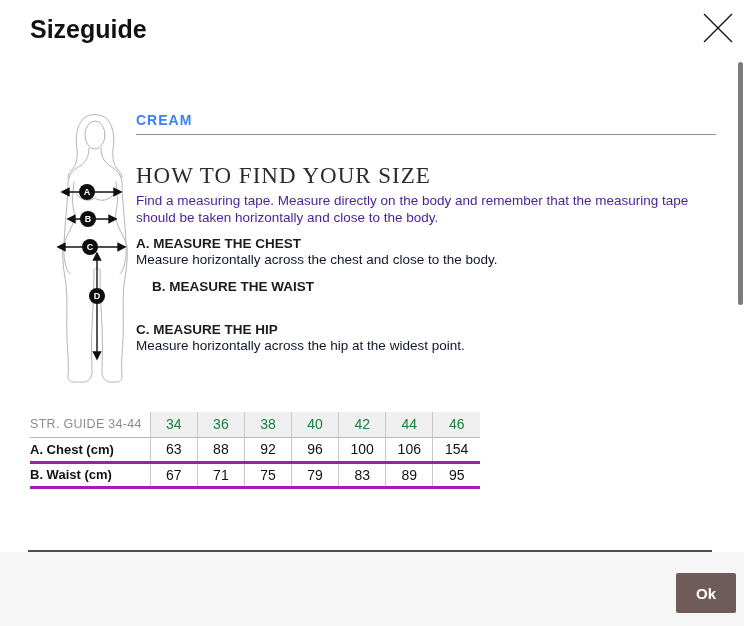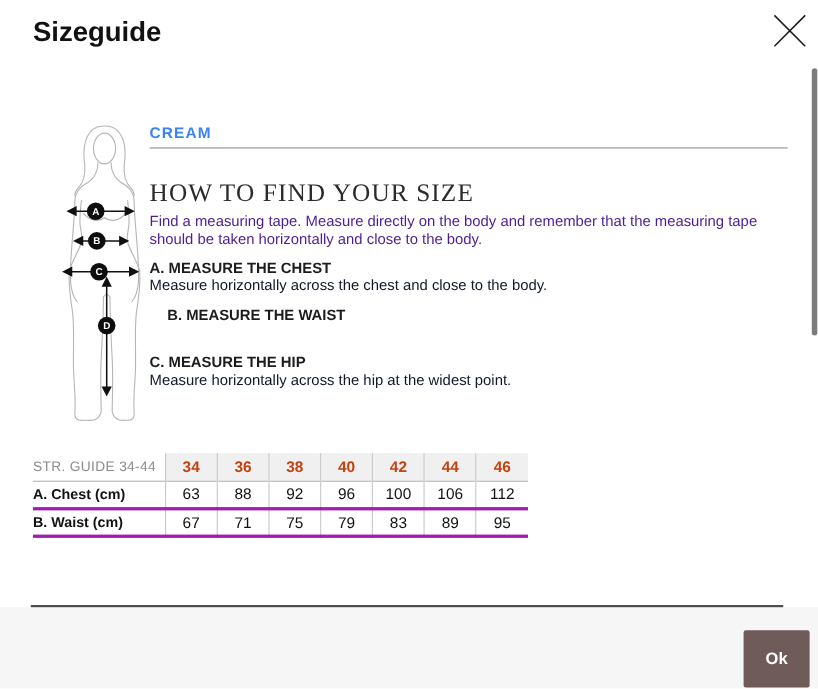--- a/index.html
+++ b/index.html
@@ -25,31 +25,31 @@
   .section .sec-title { font-size:13.5px; font-weight:700; line-height:16px; color:#1c1c1c; }
   .section .sec-text  { font-size:13.5px; line-height:16px; color:#0f172a; }
   #sec-a { top:236px; } #sec-b { top:279px;margin-left:16px; } #sec-c { top:322px; } #sec-d { top:365px; }
 
   .table-wrap { position:absolute; left:30px; top:412px; }
   table.size-table { border-collapse:collapse; table-layout:fixed; width:450px; }
   table.size-table th, table.size-table td { height:25px; padding:0; vertical-align:middle; }
   table.size-table col.lbl { width:120px; }
   table.size-table col.sz  { width:47px; }
   .guide-cell { text-align:left; font-size:12.5px; font-weight:400; color:#8c8c8c; letter-spacing:0.3px; padding-left:3px; }
-  .size-head { background:#f0f0f0; font-size:14px; font-weight:700; text-align:center; color:#c2410c; border-left:1px solid #c8c8c8; }
+  .size-head { background:#f0f0f0; font-size:14px; font-weight:400; text-align:center; color:#15803d; border-left:1px solid #c8c8c8; }
   th.size-head:first-of-type { border-left:none; }
   .row-label { text-align:left; font-size:13px; font-weight:700; color:#111; padding-left:3px; }
   .val-cell { text-align:center; font-size:14px; color:#111; border-left:1px solid #c8c8c8; }
   td.val-cell:first-of-type { border-left:none; }
   table.size-table tr { border-bottom:3px solid #a21caf; }
   table.size-table thead tr { border-bottom:1px solid #b5b5b5; }
 
   .footer-divider { position:absolute; left:28px; top:550px; width:684px; height:2px; background:#4d4d4d; }
   .footer { position:absolute; left:0; top:552px; width:744px; height:74px; background:#f6f6f6; }
-  .ok-btn { position:absolute; left:676px; top:573px; width:60px; height:52px; background:#6e5b5a; color:#fff;
+  .ok-btn { position:absolute; left:676px; top:573px; width:60px; height:40px; background:#6e5b5a; color:#fff;
             font-family:"Liberation Sans", sans-serif; font-size:15px; font-weight:600; border:none; border-radius:2px;
             display:flex; align-items:center; justify-content:center; cursor:pointer; }
 
   svg text.badge-letter { font-family:"Liberation Sans", sans-serif; font-size:9px; font-weight:700; fill:#fff; text-anchor:middle; }
 </style>
 </head>
 <body>
 
 <div class="modal">
 
@@ -164,21 +164,21 @@
       </thead>
       <tbody>
         <tr>
           <td class="row-label">A. Chest (cm)</td>
           <td class="val-cell">63</td>
           <td class="val-cell">88</td>
           <td class="val-cell">92</td>
           <td class="val-cell">96</td>
           <td class="val-cell">100</td>
           <td class="val-cell">106</td>
-          <td class="val-cell">112</td>
+          <td class="val-cell">154</td>
         </tr>
         <tr>
           <td class="row-label">B. Waist (cm)</td>
           <td class="val-cell">67</td>
           <td class="val-cell">71</td>
           <td class="val-cell">75</td>
           <td class="val-cell">79</td>
           <td class="val-cell">83</td>
           <td class="val-cell">89</td>
           <td class="val-cell">95</td>

